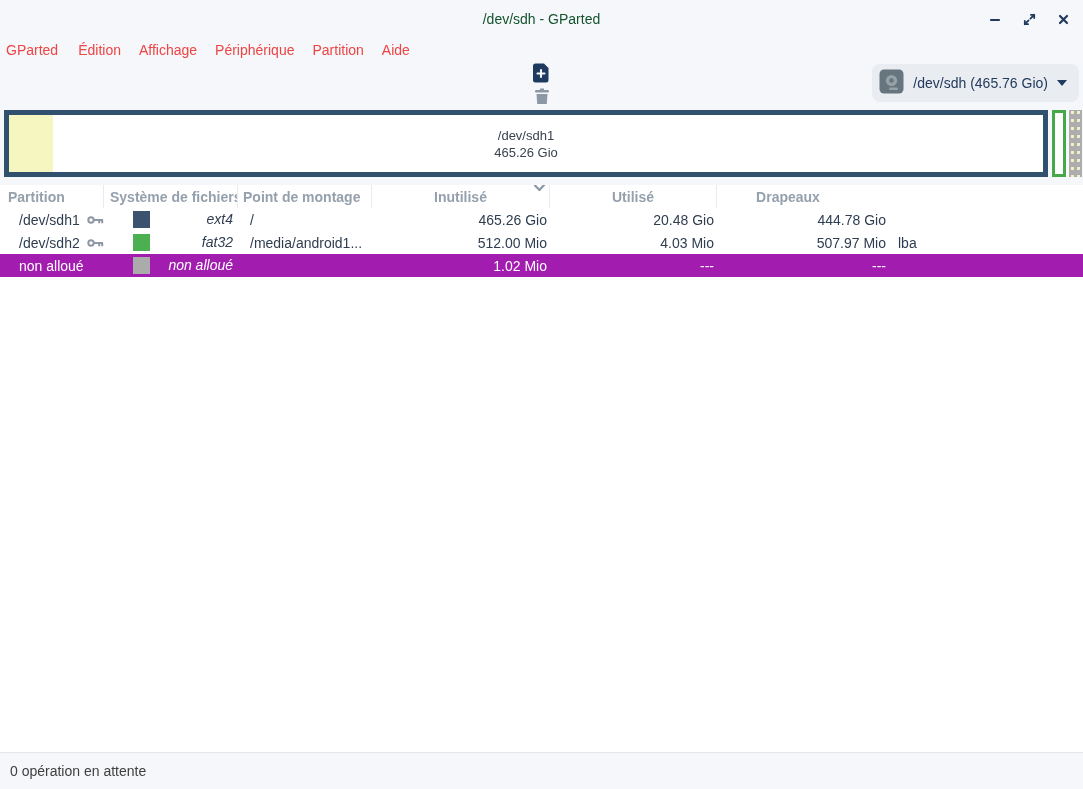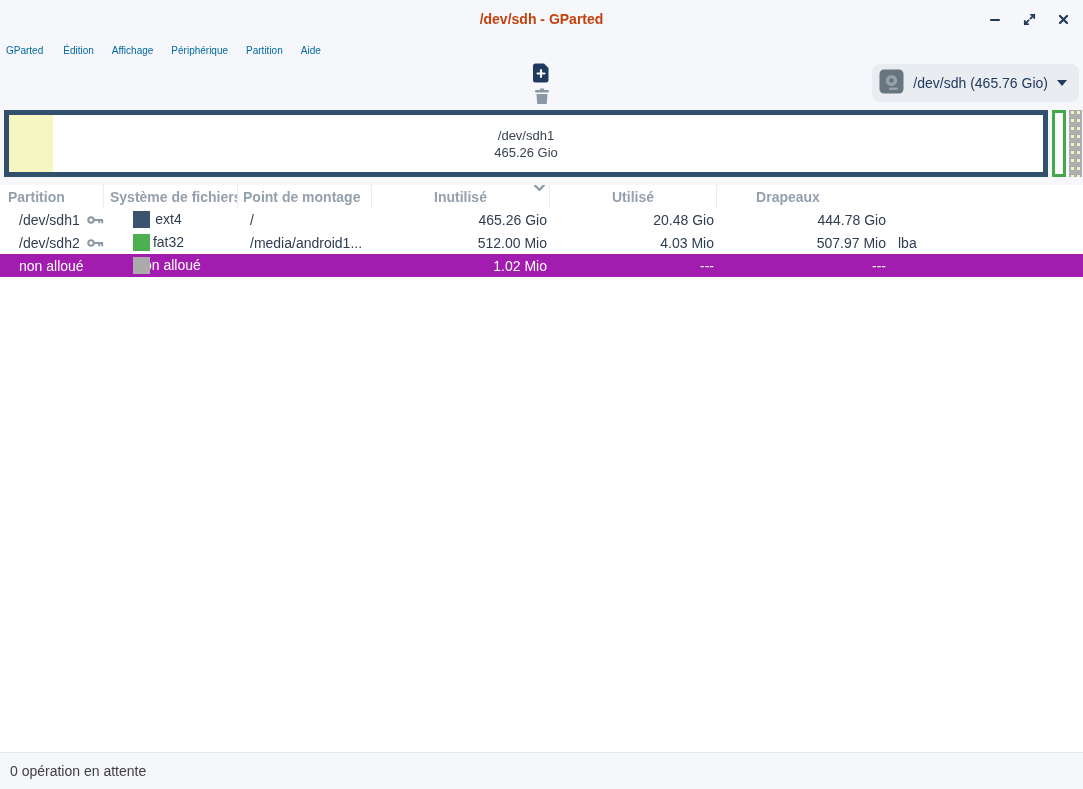--- a/index.html
+++ b/index.html
@@ -13,39 +13,39 @@
   }
 
   
   .titlebar {
     height:38px; background:#F5F7FA;
     display:flex; align-items:center; position:relative;
     border-radius:8px 8px 0 0;
   }
   .title {
     position:absolute; left:0; right:0; text-align:center;
-    font-weight:bold; color:#c2410c; font-size:14px;
+    font-weight:normal; color:#14532d; font-size:14px;
   }
   .win-controls {
     margin-left:auto; display:flex; align-items:center; gap:10px; padding-right:8px;
     z-index:2;
   }
   .win-btn {
     width:24px; height:24px; display:flex; align-items:center; justify-content:center;
     border-radius:50%; cursor:default;
   }
   .win-btn svg { display:block; }
 
   
   .menubar {
     height:24px; background:#F5F7FA; display:flex; align-items:center;
     padding-left:6px;
   }
   .menu-item {
-    padding:2px 9px; color:#0369a1; font-size:10px; border-radius:4px;text-align:center;
+    padding:2px 9px; color:#ef4444; font-size:14px; border-radius:4px;text-align:center;
   }
   .menu-item:first-child { padding-left:0; margin-right:2px; }
 
   
   .toolbar {
     height:42px; background:#F5F7FA; display:flex; align-items:center;
     padding-left:0; position:relative;flex-direction:column;
   }
   .tool-btn {
     width:42px; height:34px; display:flex; align-items:center; justify-content:center;
@@ -100,21 +100,21 @@
   .thead .cell { border-right:1px solid #E9ECEF; height:23px; display:flex; align-items:center; }
   .thead .cell:last-child { border-right:none; }
   .h-partition { padding-left:8px; }
   .h-fs { padding-left:6px; }
   .h-mount { padding-left:5px; }
   .h-center { justify-content:center; }
   .h-flags { justify-content:center; padding-right:30px; }
 
   .cell { overflow:hidden; white-space:nowrap; }
   .c-partition { padding-left:19px; display:flex; align-items:center; gap:7px; }
-  .c-fs { position:relative; text-align:center; padding-right:5px; height:23px; line-height:23px; }
+  .c-fs { position:relative; text-align:right; padding-right:5px; height:23px; line-height:23px;font-style:italic; }
   .fs-swatch { position:absolute; left:29px; top:3px; width:17px; height:17px; }
   .c-mount { padding-left:12px; }
   .c-right { text-align:right; padding-right:3px; }
   .c-flags { padding-left:9px; }
 
   .drow { color:#2E3D50; }
   .drow.selected { background:#a21caf; color:#FFFFFF; }
   .key-icon svg { display:block; }
 
   

